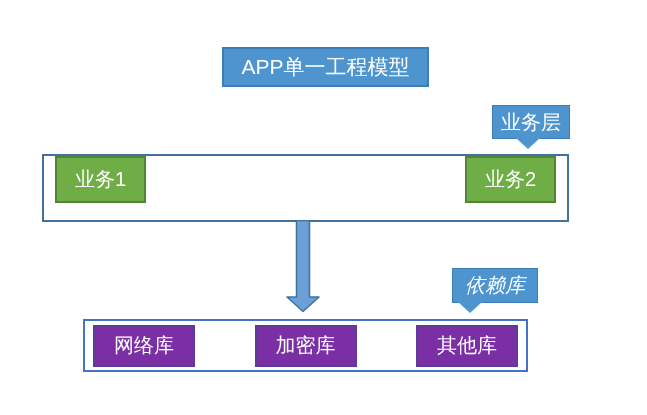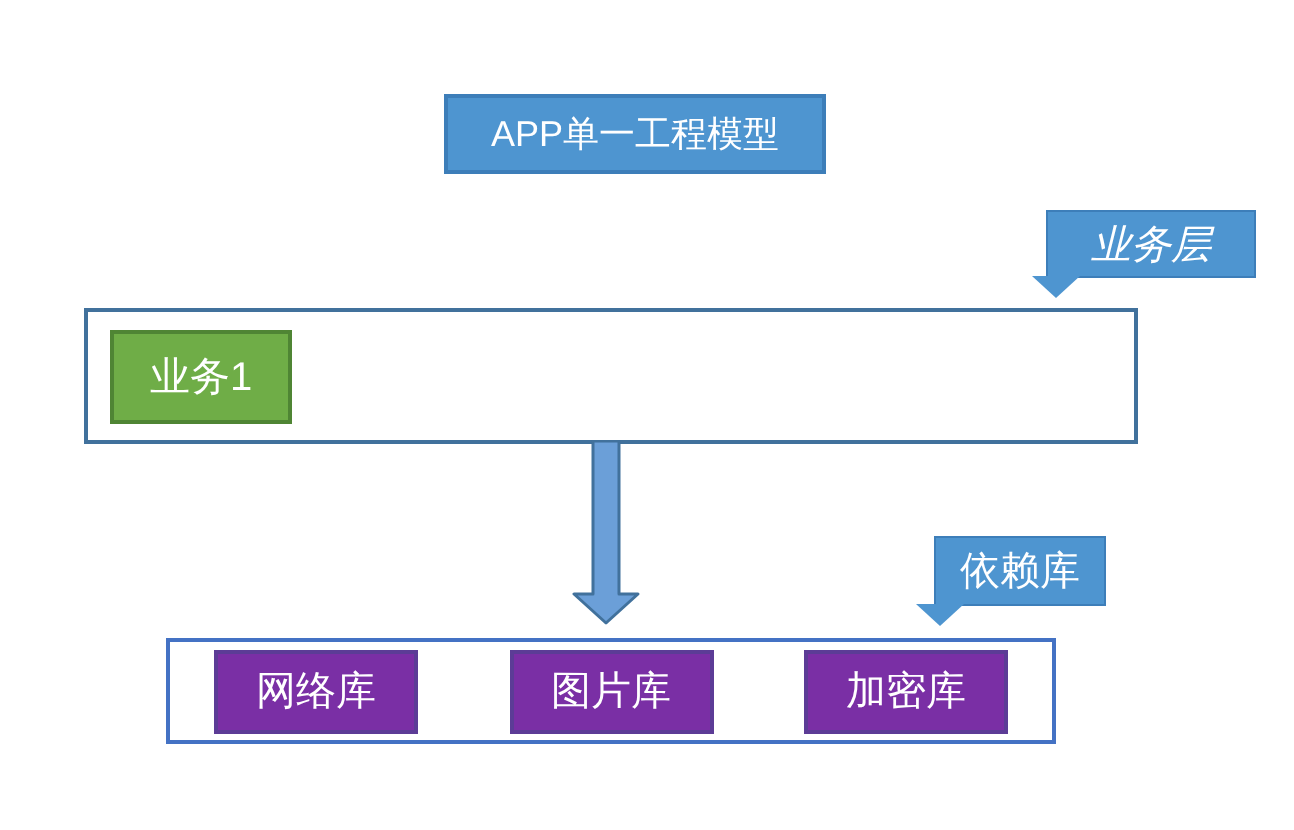--- a/index.html
+++ b/index.html
@@ -17,57 +17,57 @@
   }
   .box-text {
     color: #ffffff;
     white-space: nowrap;
     user-select: none;
   }
   
   .title-box {
     position: absolute;
     left: 222px; top: 47px;
-    width: 191px; height: 40px;
+    width: 207px; height: 40px;
     box-sizing: border-box;
     background: var(--callout-blue, #4E95D0);
     border: 2px solid var(--callout-border, #3D7EB9);
     display: flex; align-items: center; justify-content: center;
-    font-size: 18px;
+    font-size: 21px;
   }
   
   .callout {
     position: absolute;
     box-sizing: border-box;
     background: var(--callout-blue, #4E95D0);
     border: 1px solid var(--callout-border, #3D7EB9);
     display: flex; align-items: center; justify-content: center;
     font-size: 20px;
     color: #ffffff;
   }
-  .callout-biz { left: 523px; top: 105px; width: 105px; height: 34px; font-style: italic; }
-  .callout-dep { left: 467px; top: 268px; width: 86px; height: 35px; }
+  .callout-biz { left: 492px; top: 105px; width: 78px; height: 34px; }
+  .callout-dep { left: 452px; top: 268px; width: 86px; height: 35px; font-style: italic; }
   .callout-tail {
     position: absolute;
     width: 0; height: 0;
     border-left: 12px solid transparent;
     border-right: 12px solid transparent;
     border-top: 11px solid var(--callout-blue, #4E95D0);
   }
   .tail-biz { left: 516px; top: 138px; }
   .tail-dep { left: 458px; top: 302px; }
   
   .container-biz {
     position: absolute;
     left: 42px; top: 154px;
     width: 527px; height: 68px;
     box-sizing: border-box;
     background: #ffffff;
     border: 2px solid var(--container-border, #41719C);
-    display: flex; align-items: center; justify-content: space-between;
+    display: flex; align-items: flex-start; justify-content: space-between;
     padding: 0 11px;
   }
   .green-box {
     width: 91px; height: 47px;
     box-sizing: border-box;
     background: var(--green-fill, #6FAD47);
     border: 2px solid var(--green-border, #4F8534);
     display: flex; align-items: center; justify-content: center;
     font-size: 20px;
   }
@@ -79,21 +79,21 @@
   }
   
   .container-dep {
     position: absolute;
     left: 83px; top: 319px;
     width: 445px; height: 53px;
     box-sizing: border-box;
     background: #ffffff;
     border: 2px solid var(--dep-container-border, #4472C4);
     display: flex; align-items: center; justify-content: space-between;
-    padding: 0 22px;
+    padding: 0 8px;
   }
   .purple-box {
     width: 102px; height: 42px;
     box-sizing: border-box;
     background: var(--purple-fill, #7A2FA5);
     border: 2px solid var(--purple-border, #5C3C96);
     display: flex; align-items: center; justify-content: center;
     font-size: 20px;
   }
 </style>
@@ -108,36 +108,39 @@
 
   <div class="callout callout-biz">
     <span>业务层</span>
   </div>
   <div class="callout-tail tail-biz"></div>
 
   <div class="container-biz">
     <div class="green-box box-text">
       <span>业务1</span>
     </div>
+    <div class="green-box box-text">
+      <span>业务2</span>
+    </div>
   </div>
 
   <svg class="down-arrow" viewBox="0 0 34 93">
     <polygon points="10.5,0.5 23.5,0.5 23.5,77 33,77 17,91.5 1,77 10.5,77" fill="var(--arrow-fill, #6B9FD8)" stroke="var(--arrow-border, #41719C)" stroke-width="1.5" stroke-linejoin="round"></polygon>
   </svg>
 
   <div class="callout callout-dep">
     <span>依赖库</span>
   </div>
   <div class="callout-tail tail-dep"></div>
 
   <div class="container-dep">
     <div class="purple-box box-text">
       <span>网络库</span>
     </div>
     <div class="purple-box box-text">
-      <span>图片库</span>
+      <span>加密库</span>
     </div>
     <div class="purple-box box-text">
-      <span>加密库</span>
+      <span>其他库</span>
     </div>
   </div>
 
 </div>
 
 </body></html>

